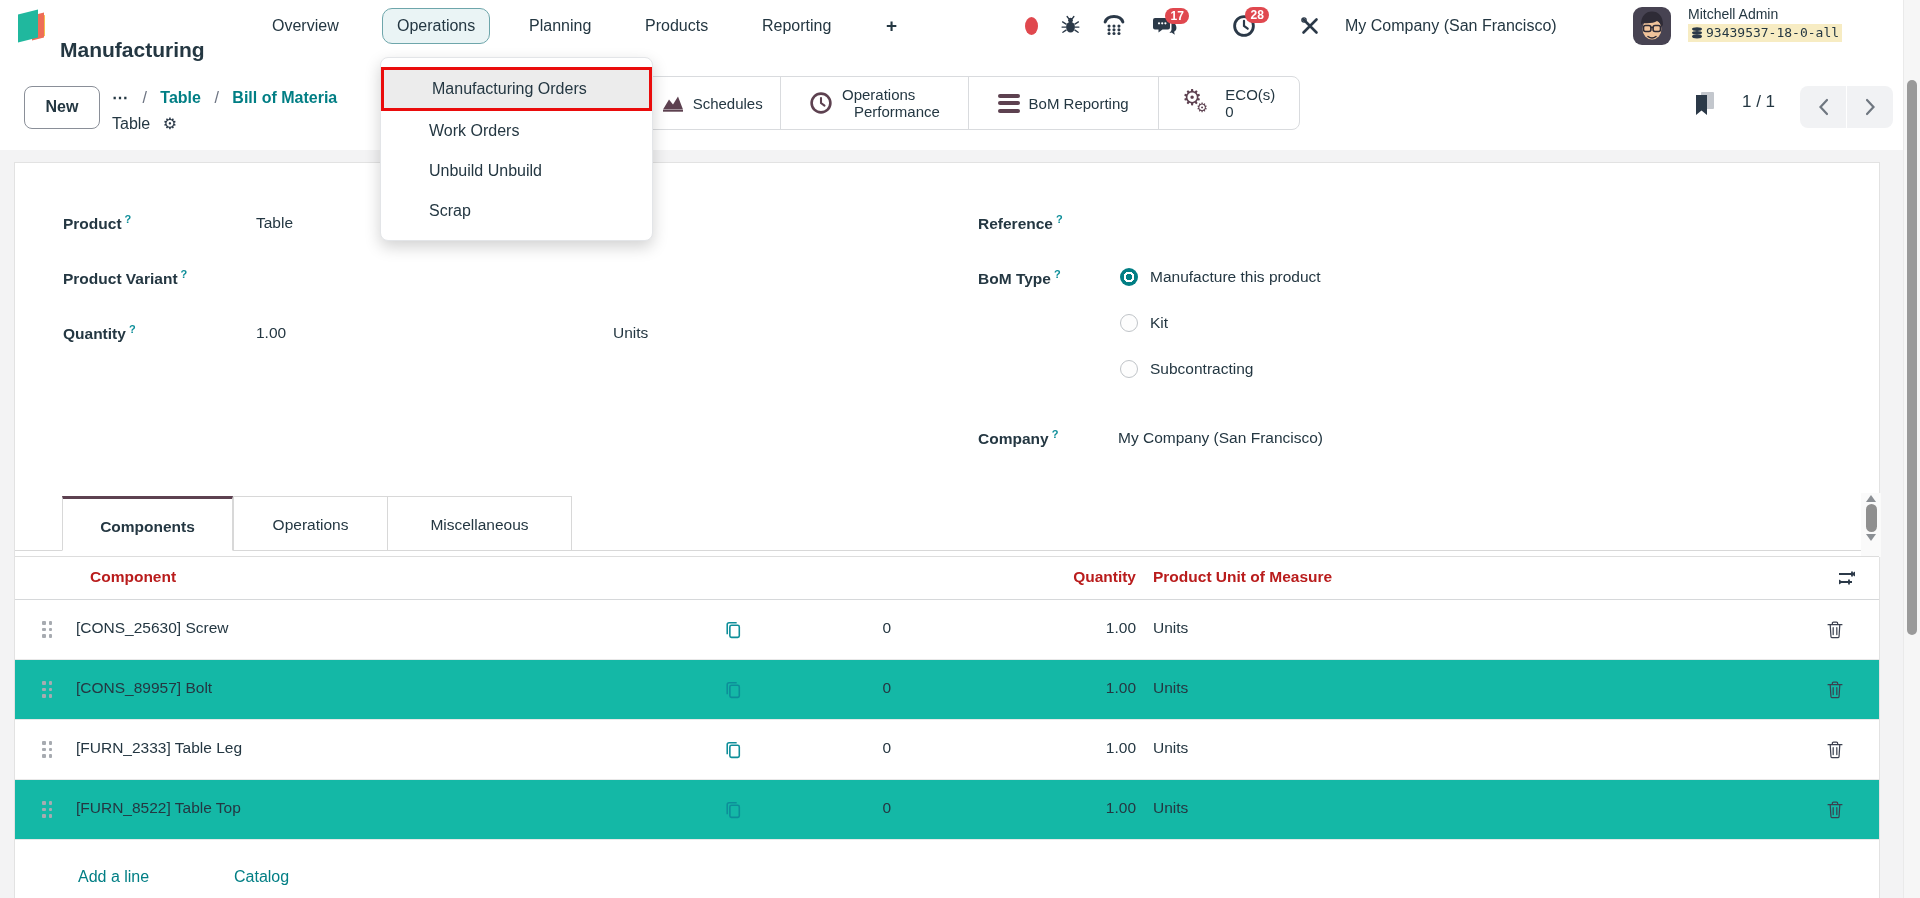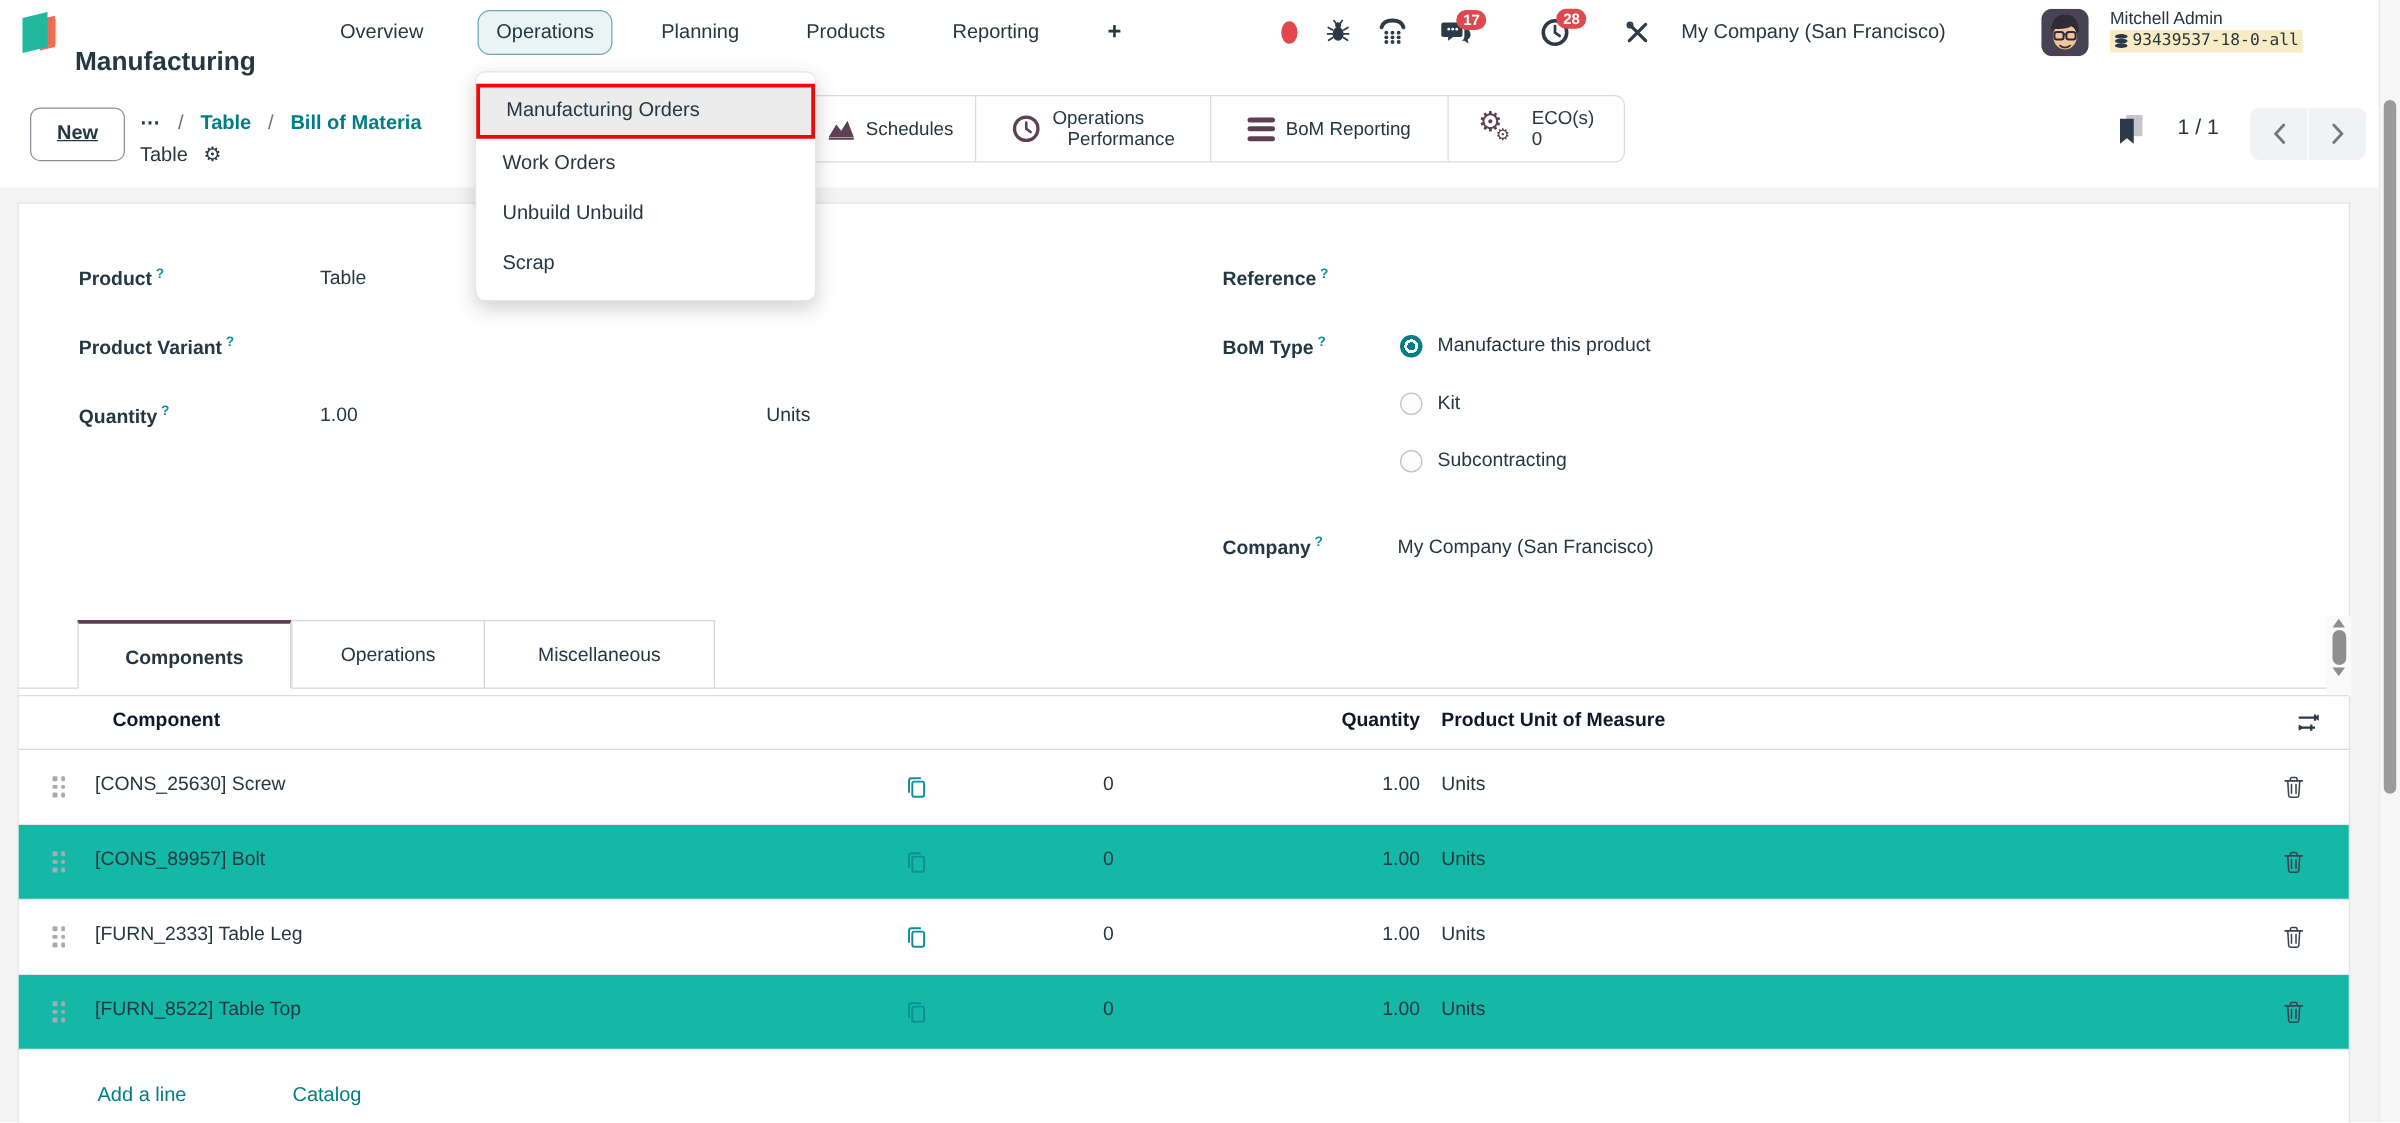--- a/index.html
+++ b/index.html
@@ -18,21 +18,21 @@
   .badge{position:absolute;top:-7px;left:13px;background:#e0484f;color:#fff;font-size:12px;font-weight:700;
          border-radius:10px;padding:1.5px 5.5px;line-height:13px;}
   .rec{width:13px;height:18px;background:#e0484e;border-radius:50%;}
   .userinfo{position:absolute;top:6px;left:1688px;line-height:16px;}
   .uname{font-size:14px;color:#243742;}
   .dbline{display:inline-flex;align-items:center;gap:3px;background:#f7ecc3;padding:1px 3px;margin-top:2px;
           font-family:"DejaVu Sans Mono",monospace;font-size:13px;color:#243742;}
 
   
   .btn-new{position:absolute;left:24px;top:86px;width:74px;height:41px;background:#fff;border:1px solid #8a8f98;
-           border-radius:8px;font-size:16px;font-weight:600;color:#243742;text-align:center;line-height:39px;cursor:pointer;text-decoration:underline;}
+           border-radius:8px;font-size:16px;font-weight:600;color:#243742;text-align:center;line-height:39px;cursor:pointer;}
   .crumbs{position:absolute;left:112px;top:88px;font-size:16px;white-space:nowrap;}
   .crumbs .sep{color:#6b7280;margin:0 9px;}
   .crumb-link{color:#017e84;font-weight:600;cursor:pointer;}
   .crumb-ellipsis{color:#243742;font-weight:700;cursor:pointer;letter-spacing:1px;}
   .rec-title{position:absolute;left:112px;top:114px;font-size:16px;color:#243742;}
   .gear{color:#2b3948;font-size:16px;cursor:pointer;margin-left:8px;}
 
   .statbox{position:absolute;left:643px;top:76px;width:657px;height:54px;background:#fff;border:1px solid #d9dbde;
            border-radius:8px;display:flex;z-index:20;box-sizing:border-box;}
   .statcell{display:flex;align-items:center;gap:9px;justify-content:center;border-right:1px solid #d9dbde;
@@ -46,41 +46,41 @@
   .gearwrap{position:relative;width:34px;height:30px;}
 
   .pager{position:absolute;left:1742px;top:92px;font-size:17px;color:#243742;}
   .pagerbtns{position:absolute;left:1800px;top:86px;display:flex;border-radius:8px;overflow:hidden;}
   .pbtn{width:46px;height:42px;background:#f1f2f4;display:flex;align-items:center;justify-content:center;cursor:pointer;}
   .pbtn+.pbtn{margin-left:1px;}
 
   
   .dropdown{position:absolute;left:380px;top:57px;width:273px;background:#fff;border:1px solid #e3e5e8;
             border-radius:8px;box-shadow:0 6px 16px rgba(0,0,0,.18);z-index:60;padding:9px 0;box-sizing:border-box;}
-  .ditem{height:40px;line-height:40px;padding-left:21px;font-size:16px;color:#243742;cursor:pointer;box-sizing:border-box;}
+  .ditem{height:40px;line-height:40px;padding-left:48px;font-size:16px;color:#243742;cursor:pointer;box-sizing:border-box;}
   .ditem.hl{background:#ececec;border:3px solid #ea0c0c;height:44px;line-height:38px;}
 
   
   .content-bg{position:absolute;left:0;top:150px;width:1920px;height:748px;background:#f3f3f4;}
   .card{position:absolute;left:14px;top:162px;width:1866px;height:780px;background:#fff;border:1px solid #e2e2e2;
         box-sizing:border-box;z-index:5;}
 
   .flabel{position:absolute;font-size:15.5px;font-weight:700;color:#243742;white-space:nowrap;}
   .fvalue{position:absolute;font-size:15.5px;color:#243742;white-space:nowrap;}
   .help{color:#0d8e99;font-size:11px;vertical-align:super;margin-left:3px;font-weight:700;cursor:pointer;}
   .radio{position:absolute;width:18px;height:18px;border-radius:50%;box-sizing:border-box;cursor:pointer;}
   .radio.sel{background:radial-gradient(circle,#017e84 0 3.2px,#fff 3.2px 5.5px,#017e84 5.5px);}
   .radio.un{border:1px solid #c0c4c8;background:#fdfdfd;}
 
   .tabs{position:absolute;left:0px;top:333px;width:1864px;height:55px;border-bottom:1px solid #d8d8d8;box-sizing:border-box;}
   .tab{position:absolute;top:0;height:55px;line-height:55px;text-align:center;font-size:15.5px;color:#243742;
        border:1px solid #d8d8d8;box-sizing:border-box;cursor:pointer;background:#fff;}
   .tab.active{border-top:3px solid #5d4150;border-bottom:1px solid #fff;font-weight:600;}
 
-  .th{position:absolute;font-size:15.5px;font-weight:700;color:#0f172a;cursor:pointer;}
+  .th{position:absolute;font-size:15.5px;font-weight:700;color:#b91c1c;cursor:pointer;}
   .row{position:absolute;left:0;width:1864px;height:60px;border-bottom:1px solid #e8e8e8;box-sizing:border-box;cursor:pointer;}
   .row.alt{background:#14b8a6;}
   .cell{position:absolute;font-size:15.5px;color:#243742;top:19px;white-space:nowrap;}
   .rnum{text-align:right;}
   .draghandle{position:absolute;left:27px;top:21px;width:13px;height:19px;display:grid;
               grid-template-columns:4px 4px;grid-template-rows:4px 4px 4px;gap:2.5px;cursor:grab;}
   .draghandle i{width:3.5px;height:3.5px;background:#a7abb1;border-radius:1px;}
   .linkline{position:absolute;top:705px;font-size:16px;color:#017e84;cursor:pointer;font-weight:500;}
 
   .mini-scroll{position:absolute;left:1846px;top:330px;width:20px;height:64px;background:#fafafa;}

